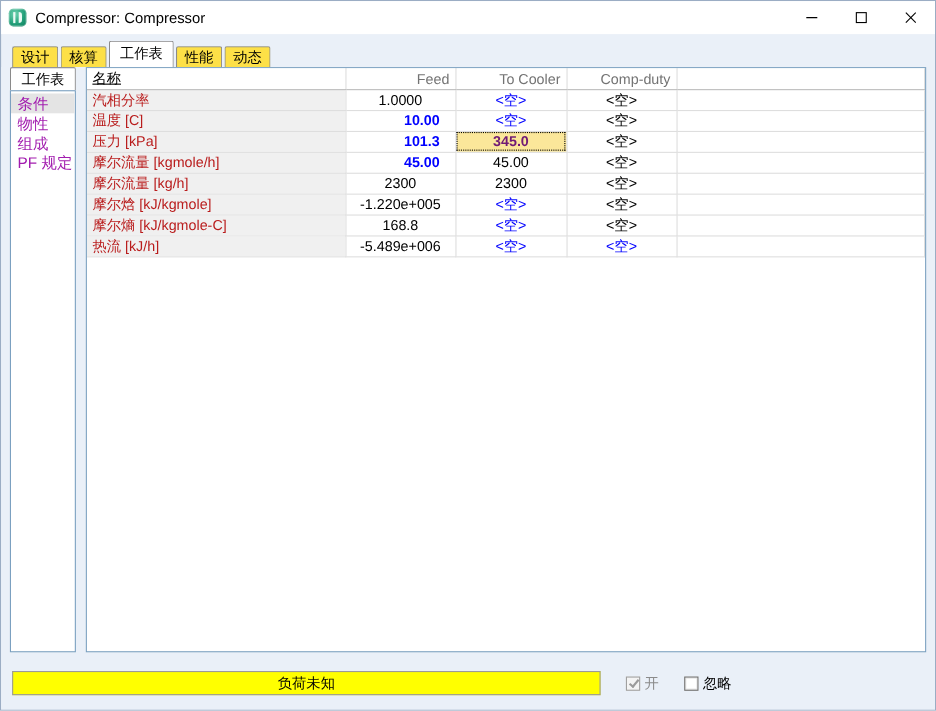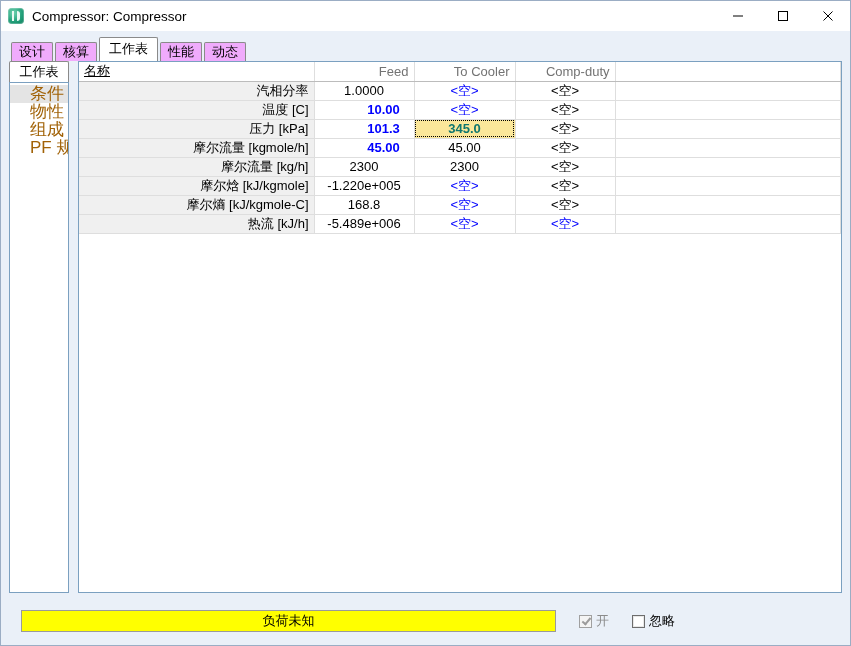--- a/index.html
+++ b/index.html
@@ -94,21 +94,21 @@
     box-sizing: border-box;
     display: flex;
     align-items: flex-end;
   }
   .tab {
     box-sizing: border-box;
     height: 19px;
     line-height: 17px;
     padding: 0 7px;
     margin-right: 2px;
-    background: #f0abfc;
+    background: #fde047;
     border: 1px solid #8a8a8a;
     border-bottom: none;
     border-radius: 2px 2px 0 0;
     font-size: 13px;
     color: #000;
     white-space: nowrap;
     cursor: default;
     position: relative;
     top: 0;
   }
@@ -166,23 +166,23 @@
     box-sizing: border-box;
     background: #ffffff;
     border: 1px solid #7ba0c0;
     border-top: 1px solid #7ba0c0;
     padding-top: 2px;
     overflow: hidden;
   }
   .nav-item {
     height: 18px;
     line-height: 18px;
-    padding-left: 20px;
-    font-size: 17px;
-    color: #a16207;
+    padding-left: 6px;
+    font-size: 14px;
+    color: #a21caf;
     white-space: nowrap;
     cursor: default;
   }
   .nav-item.selected {
     background: #e4e4e4;
   }
 
   
   #rightpane {
     flex: 1 1 auto;
@@ -223,23 +223,23 @@
     background: #f0f0f0;
     color: #000;
     text-decoration: underline;
   }
   th.col-h {
     text-align: right;
     color: #737373;
     font-weight: bold;
   }
   td.name-c {
-    text-align: right;
+    text-align: left;
     background: #f0f0f0;
-    color: #000000;
+    color: #b91c1c;
   }
   td.val {
     text-align: center;
     color: #000;
   }
   td.val.blue {
     color: #0000ff;
     font-weight: bold;
     padding-left: 44px;
   }
@@ -249,21 +249,21 @@
   }
   td.val.empty.blk { color: #000000; }
   td.pad {
     background: #ffffff;
     border-right: none;
   }
   td.val.selected {
     background: #fbe79a;
     outline: 1px dotted #000;
     outline-offset: -2px;
-    color: #0f766e;
+    color: #701a75;
     font-weight: bold;
     margin-left: 44px;
   }
 
   
   #bottombar {
     position: absolute;
     left: 0; right: 0;
     bottom: 0;
     height: 48px;
@@ -284,21 +284,20 @@
     color: #000;
     display: flex;
     align-items: center;
     justify-content: center;
     cursor: default;
   }
   #status-box {
     flex: 0 0 auto;
     width: 535px;
     height: 22px;
-    margin-left: 10px;
     box-sizing: border-box;
     background: #ffff00;
     border: 1px solid #9a9a9a;
     display: flex;
     align-items: center;
     justify-content: center;
     font-size: 13px;
     color: #000;
     cursor: default;
   }

